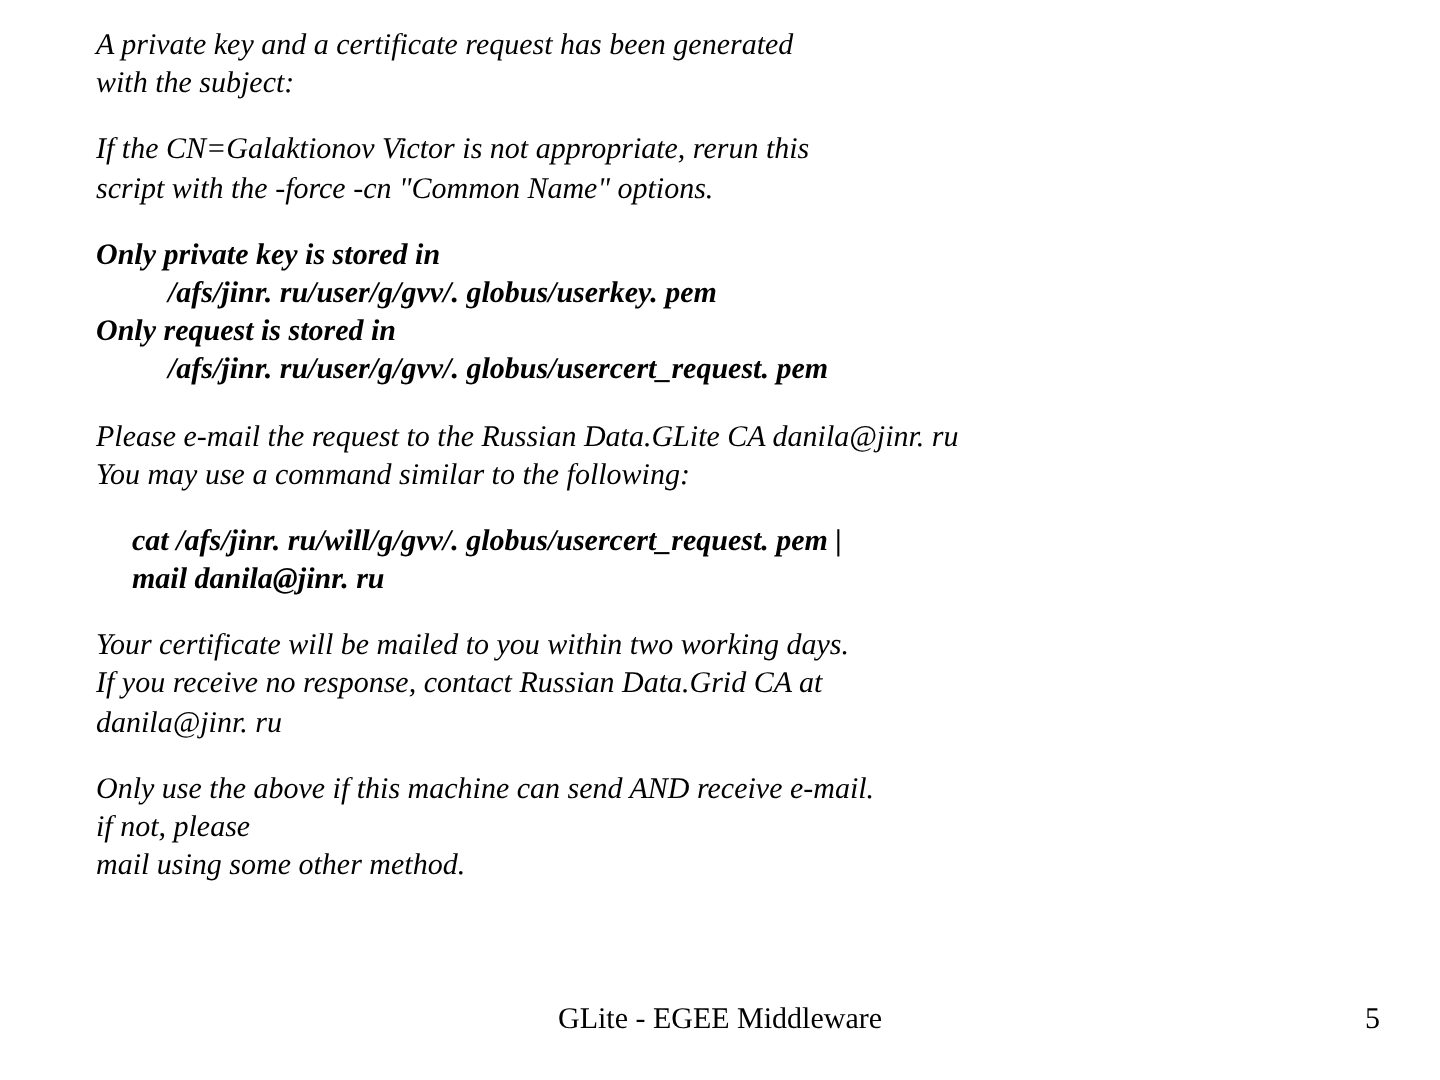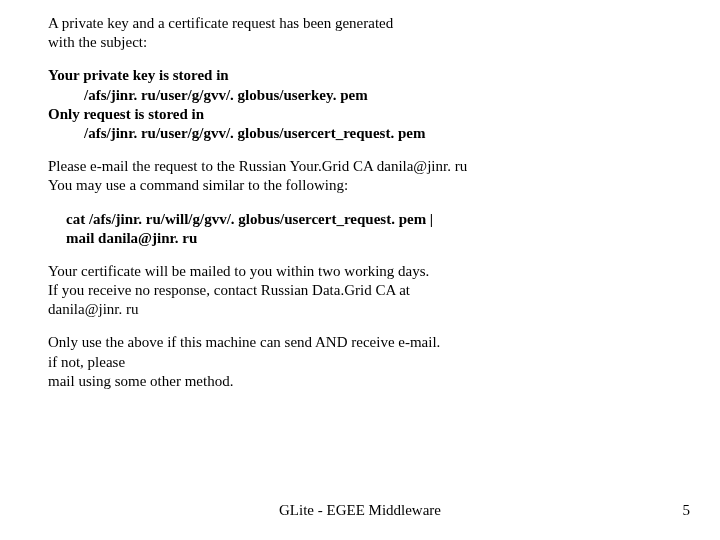--- a/index.html
+++ b/index.html
@@ -9,20 +9,21 @@
       height: 540px;
       font-family: "Times New Roman", Times, serif;
       font-size: 15px;
       color: #000;
       background: #fff;
       position: relative;
     }
     .content {
       padding: 14px 64px 0 48px;
       line-height: 1.28;
+      font-style: italic;
     }
     .para {
       margin: 0 0 14px 0;
     }
     .underline {
       text-decoration: underline;
       font-weight: bold;
     }
     .bold {
       font-weight: bold;
@@ -64,30 +65,34 @@
 <body>
 
 <div class="content">
 
   <p class="para">
     <span>A private key and a certificate request has been generated</span><br>
     <span>with the subject:</span>
   </p>
 
 
+  <p class="para">
+    <span>If the CN=Galaktionov Victor is not appropriate, rerun this</span><br>
+    <span>script with the -force -cn "Common Name" options.</span>
+  </p>
 
   <p class="para bold">
-    <span>Your private key is stored in</span><br>
+    <span>Only private key is stored in</span><br>
     <span class="indent1">/afs/jinr. ru/user/g/gvv/. globus/userkey. pem</span>
     <span>Only request is stored in</span><br>
     <span class="indent1">/afs/jinr. ru/user/g/gvv/. globus/usercert_request. pem</span>
   </p>
 
   <p class="para">
-    <span>Please e-mail the request to the Russian Your.Grid CA danila@jinr. ru</span><br>
+    <span>Please e-mail the request to the Russian Data.GLite CA danila@jinr. ru</span><br>
     <span>You may use a command similar to the following:</span>
   </p>
 
   <p class="para">
     <span class="cmd">cat /afs/jinr. ru/will/g/gvv/. globus/usercert_request. pem |</span>
     <span class="cmd indent2">mail danila@jinr. ru</span>
   </p>
 
   <p class="para">
     <span>Your certificate will be mailed to you within two working days.</span><br>

